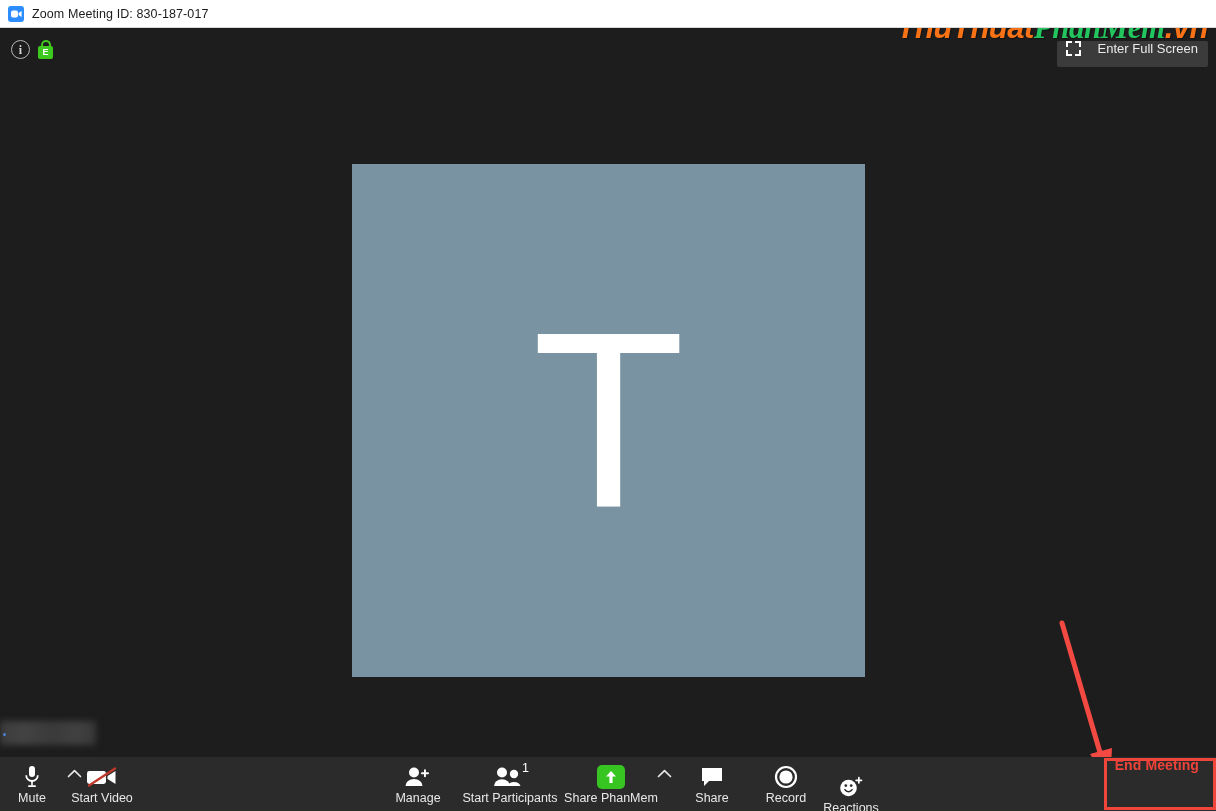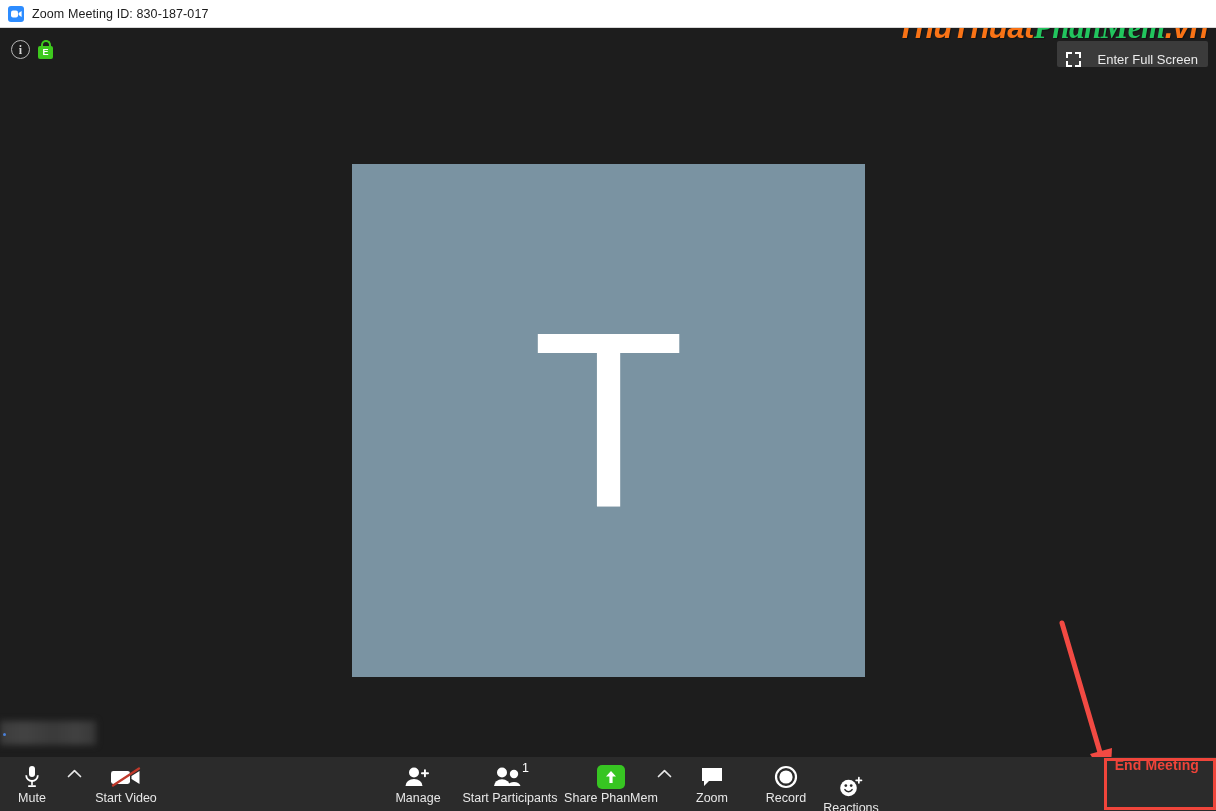--- a/index.html
+++ b/index.html
@@ -92,21 +92,21 @@
     line-height:1;
   }
   .wm-a { color:#f97316; }
   .wm-b { color:#22c55e;font-family:Liberation Serif, serif; }
 
   
   .fullscreen-btn {
     position:absolute; right:8px; top:13px;
     height:26px;
     background:#3b3b3b;
-    display:flex; align-items:flex-end; gap:17px;
+    display:flex; align-items:flex-start; gap:17px;
     padding:0 10px 0 9px;
     border-radius:2px;
     z-index:8;
     cursor:pointer;
   }
   .fs-glyph { width:15px; height:15px; position:relative; flex:none; }
   .fs-glyph i {
     position:absolute; width:6px; height:6px;
     border:2px solid #ffffff;
   }
@@ -290,21 +290,21 @@
       </span>
       <span class="tb-label">Mute</span>
     </div>
 
     <div class="chev" style="left:60px;width:28px;">
       <svg width="15" height="9" viewBox="0 0 15 9">
         <path d="M1.5 7.5 L7.5 1.6 L13.5 7.5" fill="none" stroke="#e8e8e8" stroke-width="1.7" stroke-linecap="round" stroke-linejoin="round"></path>
       </svg>
     </div>
 
-    <div class="tb-item" style="left:92px;width:68px;">
+    <div class="tb-item" style="left:68px;width:68px;">
       <span class="tb-glyph">
         <svg width="32" height="22" viewBox="0 0 32 22">
           <rect x="1" y="5" width="19" height="13" rx="2.4" fill="#ffffff"></rect>
           <path d="M21.5 10 L29.5 5 L29.5 18 L21.5 13 Z" fill="#ffffff"></path>
           <line x1="3" y1="19.5" x2="29" y2="2.5" stroke="#c0392b" stroke-width="2.3" stroke-linecap="round"></line>
         </svg>
       </span>
       <span class="tb-label">Start Video</span>
     </div>
 
@@ -349,21 +349,21 @@
         <path d="M1.5 7.5 L7.5 1.6 L13.5 7.5" fill="none" stroke="#e8e8e8" stroke-width="1.7" stroke-linecap="round" stroke-linejoin="round"></path>
       </svg>
     </div>
 
     <div class="tb-item" style="left:688px;width:48px;">
       <span class="tb-glyph">
         <svg width="24" height="22" viewBox="0 0 24 22">
           <path d="M2 2 h20 v13 h-13 l-5 5 v-5 h-2 Z" fill="#ffffff"></path>
         </svg>
       </span>
-      <span class="tb-label">Zoom</span>
+      <span class="tb-label">Share</span>
     </div>
 
     <div class="tb-item" style="left:758px;width:56px;">
       <span class="tb-glyph">
         <svg width="24" height="24" viewBox="0 0 24 24">
           <circle cx="12" cy="12" r="10" fill="none" stroke="#ffffff" stroke-width="2.2"></circle>
           <circle cx="12" cy="12" r="6.6" fill="#ffffff"></circle>
         </svg>
       </span>
       <span class="tb-label">Record</span>

